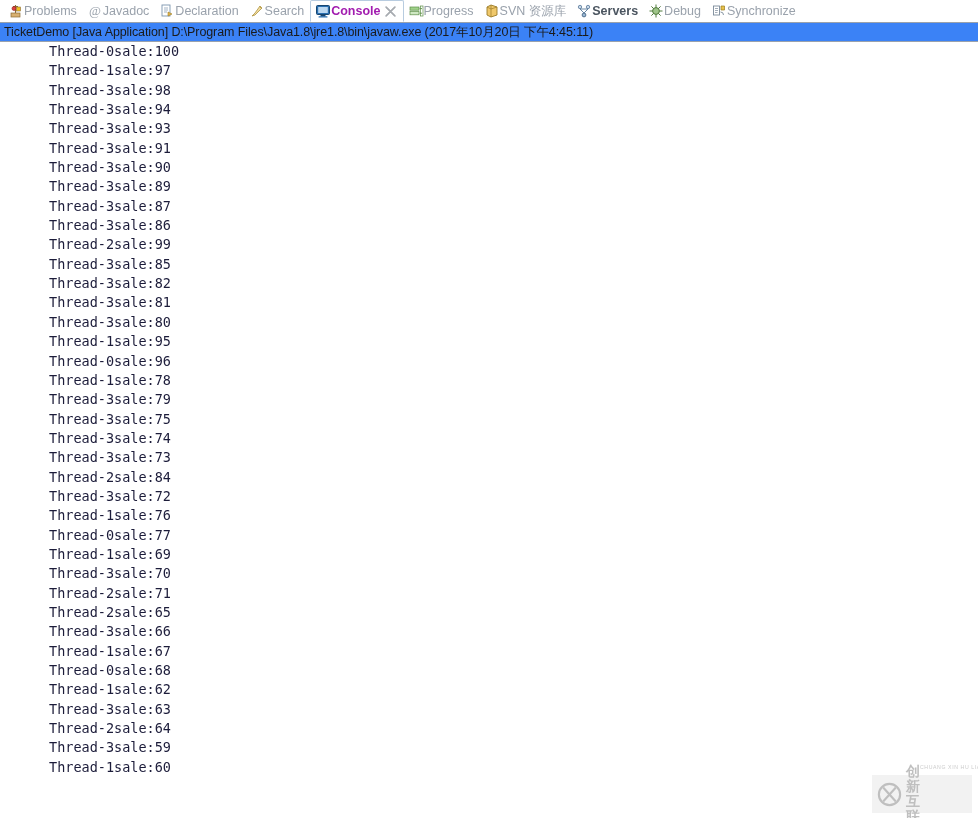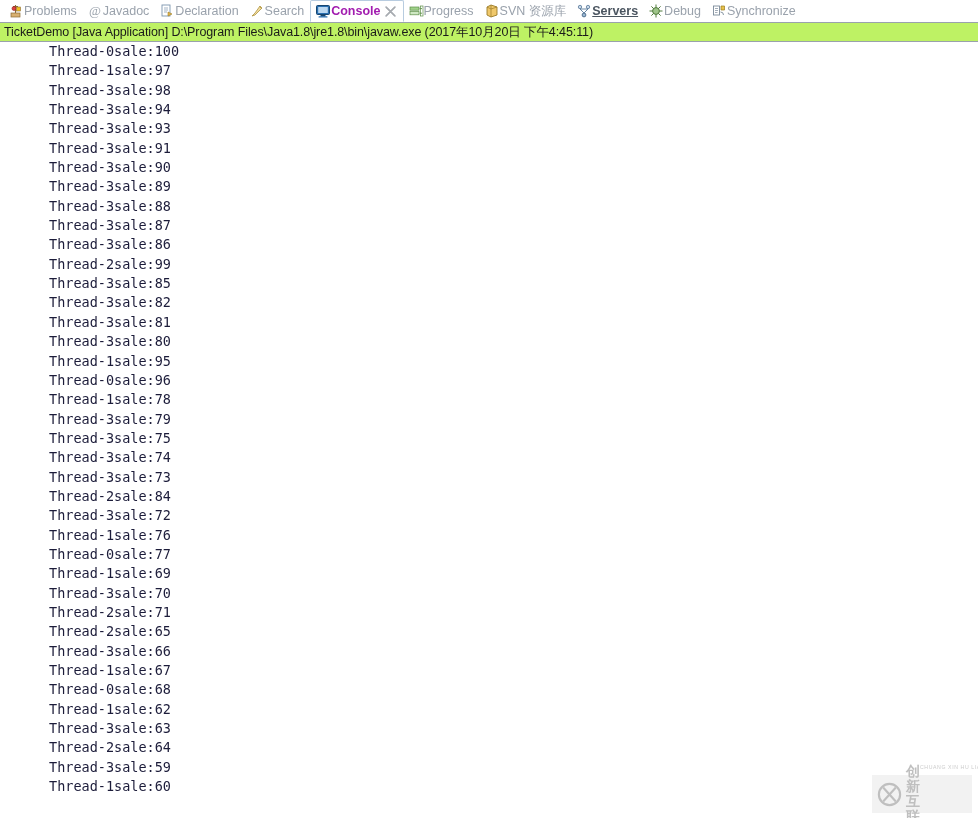--- a/index.html
+++ b/index.html
@@ -40,21 +40,21 @@
   .view-tab.active {
     color: #a21caf;
     font-weight: bold;
     background: #ffffff;
     border-left: 1px solid #b8cce0;
     border-right: 1px solid #b8cce0;
     border-top: 1px solid #b8cce0;
     border-bottom: 1px solid #ffffff;
     border-radius: 2px 2px 0 0;
   }
-  .view-tab.semi-bold { font-weight: bold; color: #4b5560; text-decoration: underline; }
+  .view-tab.semi-bold { font-weight: bold; color: #4b5560; }
   .tab-icon {
     width: 16px; height: 16px;
     flex: 0 0 16px;
     display: inline-block;
     position: relative;
   }
   .tab-close {
     width: 13px; height: 13px;
     flex: 0 0 13px;
     margin-left: 3px;
@@ -66,21 +66,21 @@
   #launch-config {
     height: 20px;
     box-sizing: border-box;
     border-top: 1px solid #9aa2ac;
     border-bottom: 1px solid #9aa2ac;
     font-size: 12.5px;
     color: #1a1a1a;
     display: flex;
     align-items: center;
     padding-left: 4px;
-    background: #bef264;
+    background: #3b82f6;
     white-space: nowrap;
     letter-spacing: -0.1px;
   }
 
   
   #console-output {
     position: absolute;
     top: 42px;
     left: 0;
     right: 0;
@@ -223,21 +223,20 @@
 
 <div id="console-output">
     <div class="console-line">Thread-0sale:100</div>
     <div class="console-line">Thread-1sale:97</div>
     <div class="console-line">Thread-3sale:98</div>
     <div class="console-line">Thread-3sale:94</div>
     <div class="console-line">Thread-3sale:93</div>
     <div class="console-line">Thread-3sale:91</div>
     <div class="console-line">Thread-3sale:90</div>
     <div class="console-line">Thread-3sale:89</div>
-    <div class="console-line">Thread-3sale:88</div>
     <div class="console-line">Thread-3sale:87</div>
     <div class="console-line">Thread-3sale:86</div>
     <div class="console-line">Thread-2sale:99</div>
     <div class="console-line">Thread-3sale:85</div>
     <div class="console-line">Thread-3sale:82</div>
     <div class="console-line">Thread-3sale:81</div>
     <div class="console-line">Thread-3sale:80</div>
     <div class="console-line">Thread-1sale:95</div>
     <div class="console-line">Thread-0sale:96</div>
     <div class="console-line">Thread-1sale:78</div>

